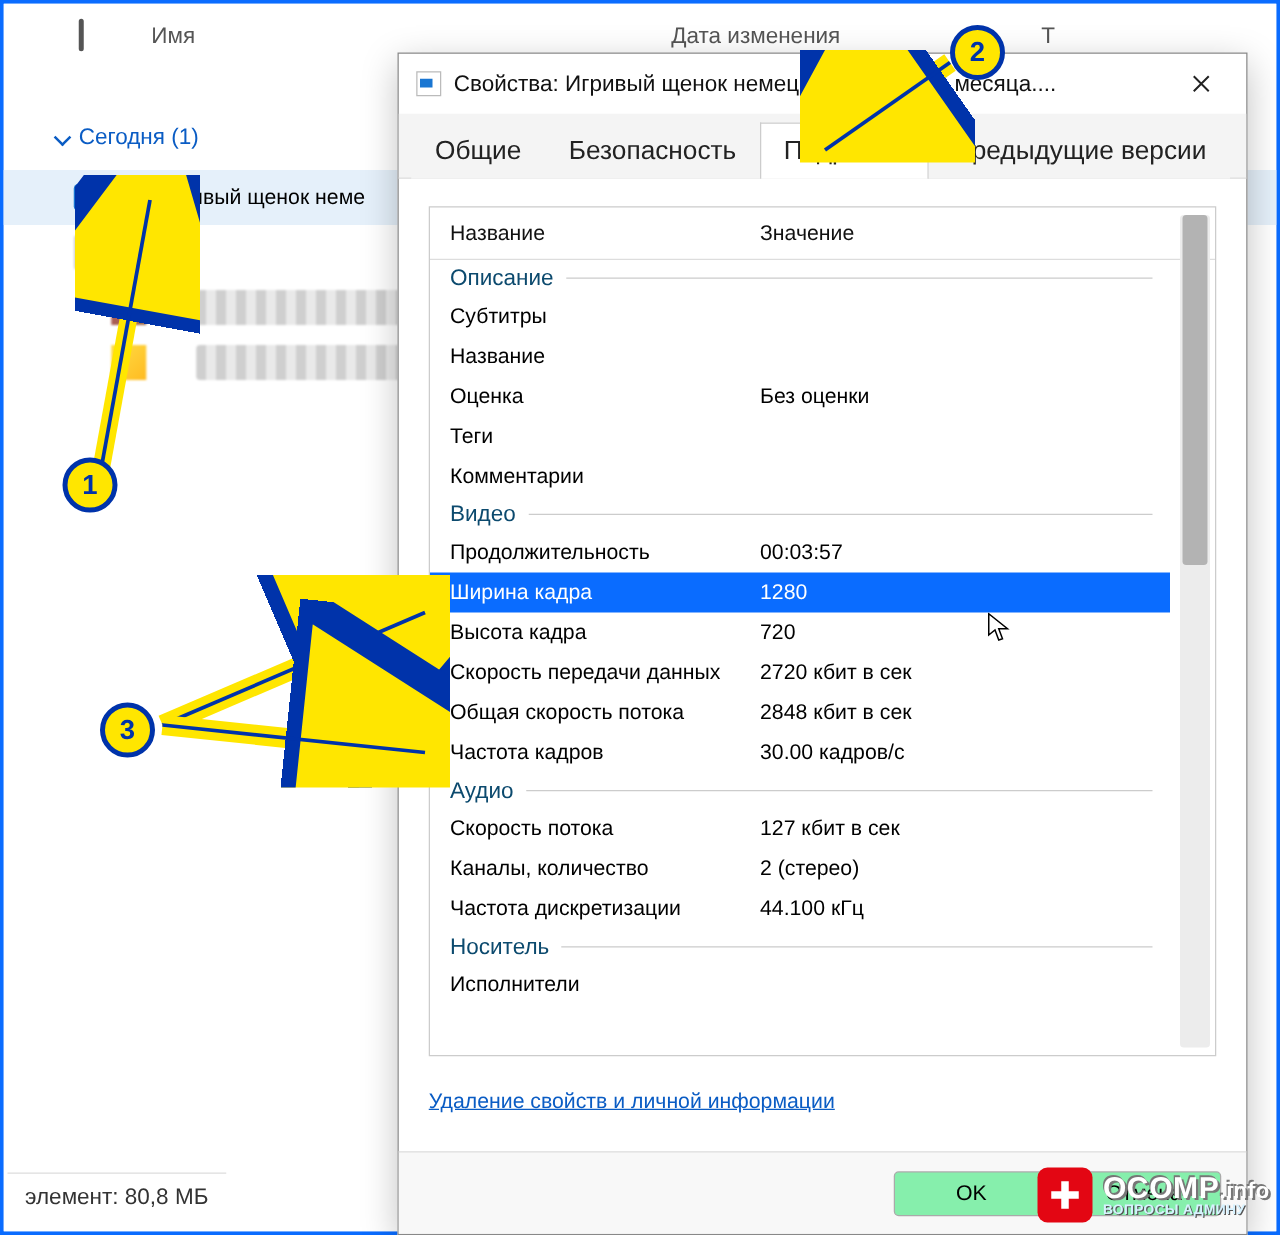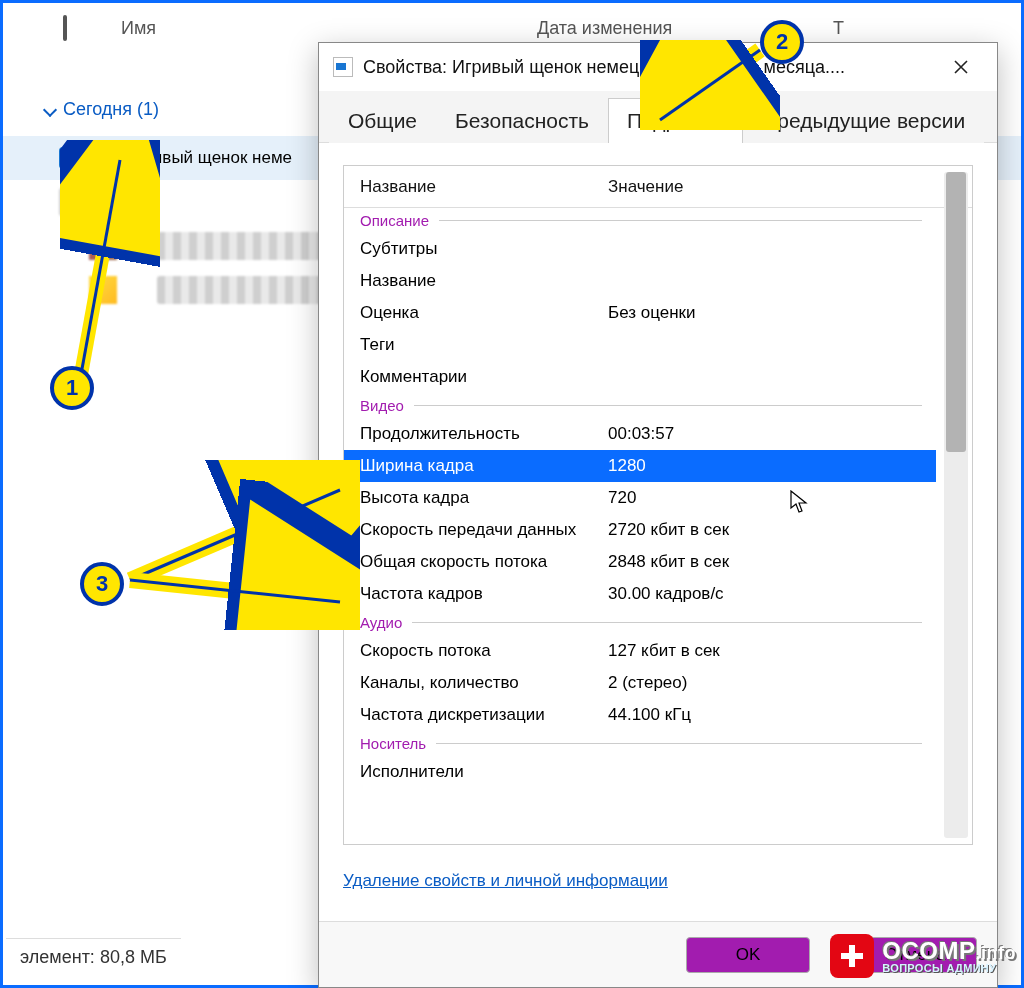--- a/index.html
+++ b/index.html
@@ -87,21 +87,21 @@
 }
 .grid-head {
   display:flex; height:42px; align-items:center; border-bottom:1px solid #ddd;
 }
 .gh1 { width: 260px; padding-left:16px; color:#111; }
 .gh2 { flex:1; padding-left:4px; color:#111; }
 .grid-scroll {
   position:absolute; left:0; right:36px; top:42px; bottom:0; overflow:hidden;
 }
 .section-head {
-  color:#a21caf; padding: 4px 4px 4px 16px; font-size:15px;
+  color:#0c4a6e; padding: 4px 4px 4px 16px; font-size:18px;
   display:flex; align-items:center;
 }
 .section-head .line { flex:1; height:1px; background:#ccc; margin-left:10px; margin-right:10px; }
 .prop-row {
   display:flex; height:32px; align-items:center; padding-left:16px;
   font-size:17px;
 }
 .prop-row .pn { width:244px; }
 .prop-row .pv { flex:1; padding-left:4px; }
 .prop-row.selected { background:#0a6cff; color:#fff; }
@@ -109,22 +109,22 @@
   position:absolute; right:4px; top:6px; bottom:6px; width:24px; background:#ececec; border-radius:3px;
 }
 .vscroll .thumb { position:absolute; left:2px; right:2px; top:0; height:280px; background:#b3b3b3; border-radius:3px; }
 .remove-link { display:block; margin-top:26px; color:#0a5cc4; text-decoration:underline; font-size:17px; }
 .dlg-buttons {
   position:absolute; left:0; right:0; bottom:0; height:66px;
   display:flex; justify-content:flex-end; align-items:center; gap:14px; padding-right:20px;
   border-top:1px solid #ddd; background:#f8f8f8;
 }
 .btn {
-  min-width:124px; height:36px; background:#a21caf; border:1px solid #aaa; border-radius:4px;
-  font-size:17px; display:flex; align-items:center; justify-content:center;margin-left:29px;
+  min-width:124px; height:36px; background:#86efac; border:1px solid #aaa; border-radius:4px;
+  font-size:17px; display:flex; align-items:center; justify-content:center;
 }
 
 .badge {
   position:absolute; width:44px; height:44px; border-radius:50%;
   background:#ffe600; border:4px solid #0033aa;
   display:flex; align-items:center; justify-content:center;
   font-weight:900; color:#0033aa; font-size:22px;
   z-index:60;
 }
 .arrow {

